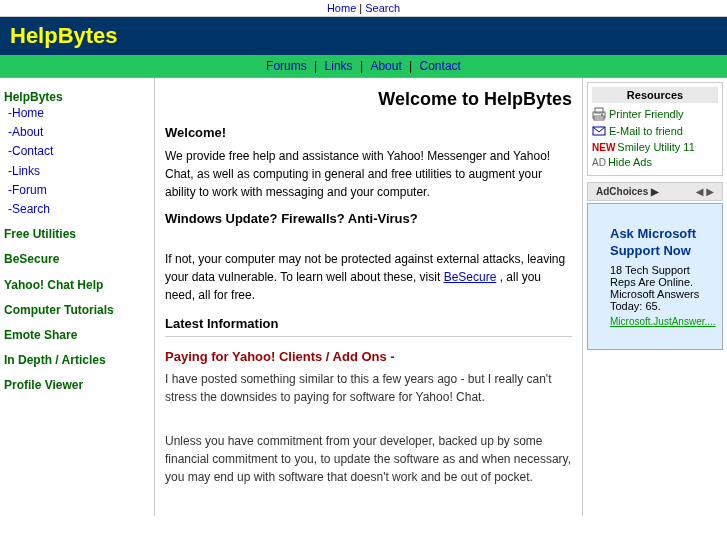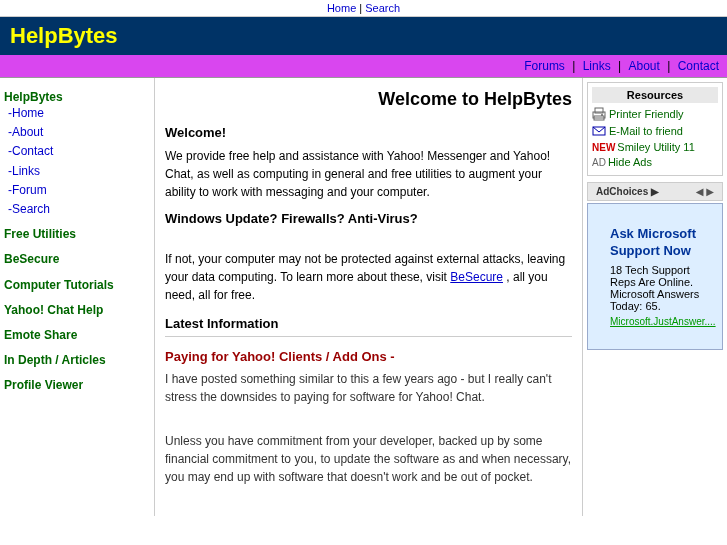--- a/index.html
+++ b/index.html
@@ -20,22 +20,22 @@
       display: flex;
       align-items: center;
     }
     #logo {
       font-size: 22px;
       font-weight: bold;
       color: #ffff00;
     }
 
     #nav-bar {
-      background: #d946ef;
-      text-align: right;
+      background: #22c55e;
+      text-align: center;
       padding: 4px;
       border-bottom: 1px solid #999;
       font-size: 12px;
     }
     #nav-bar a { color: #00c; text-decoration: none; margin: 0 4px; }
     #nav-bar span { color: #000; }
 
     #layout {
       display: flex;
       width: 727px;
@@ -199,37 +199,37 @@
   <div id="sidebar">
     <span class="section-title">HelpBytes</span>
     <a class="sidebar-link-indent" href="#">-Home</a>
     <a class="sidebar-link-indent" href="#">-About</a>
     <a class="sidebar-link-indent" href="#">-Contact</a>
     <a class="sidebar-link-indent" href="#">-Links</a>
     <a class="sidebar-link-indent" href="#">-Forum</a>
     <a class="sidebar-link-indent" href="#">-Search</a>
     <a class="section-title" href="#">Free Utilities</a>
     <a class="section-title" href="#">BeSecure</a>
+    <a class="section-title" href="#">Yahoo! Chat Help</a>
     <a class="section-title" href="#">Computer Tutorials</a>
-    <a class="section-title" href="#">Yahoo! Chat Help</a>
     <a class="section-title" href="#">Emote Share</a>
     <a class="section-title" href="#">In Depth / Articles</a>
     <a class="section-title" href="#">Profile Viewer</a>
   </div>
 
   <div id="main-content">
     <div class="page-title">Welcome to HelpBytes</div>
 
     <div class="section-heading">Welcome!</div>
     <p>We provide free help and assistance with Yahoo! Messenger and Yahoo! Chat, as well as computing in general and free utilities to augment your ability to work with messaging and your computer.</p>
 
     <div class="section-heading">Windows Update? Firewalls? Anti-Virus?</div>
     <br>
     <p>
-      <span>If not, your computer may not be protected against external attacks, leaving your data computing. To learn more about these, visit</span>
+      <span>If not, your computer may not be protected against external attacks, leaving your data vulnerable. To learn well about these, visit</span>
       <a class="besecure-link" href="#">BeSecure</a>
       <span>, all you need, all for free.</span>
     </p>
 
     <div class="latest-info-title">Latest Information</div>
 
     <div class="article-title">
       <a href="#">Paying for Yahoo! Clients / Add Ons -</a>
     </div>
     <p class="article-body">I have posted something similar to this a few years ago - but I really can't stress the downsides to paying for software for Yahoo! Chat.</p>

